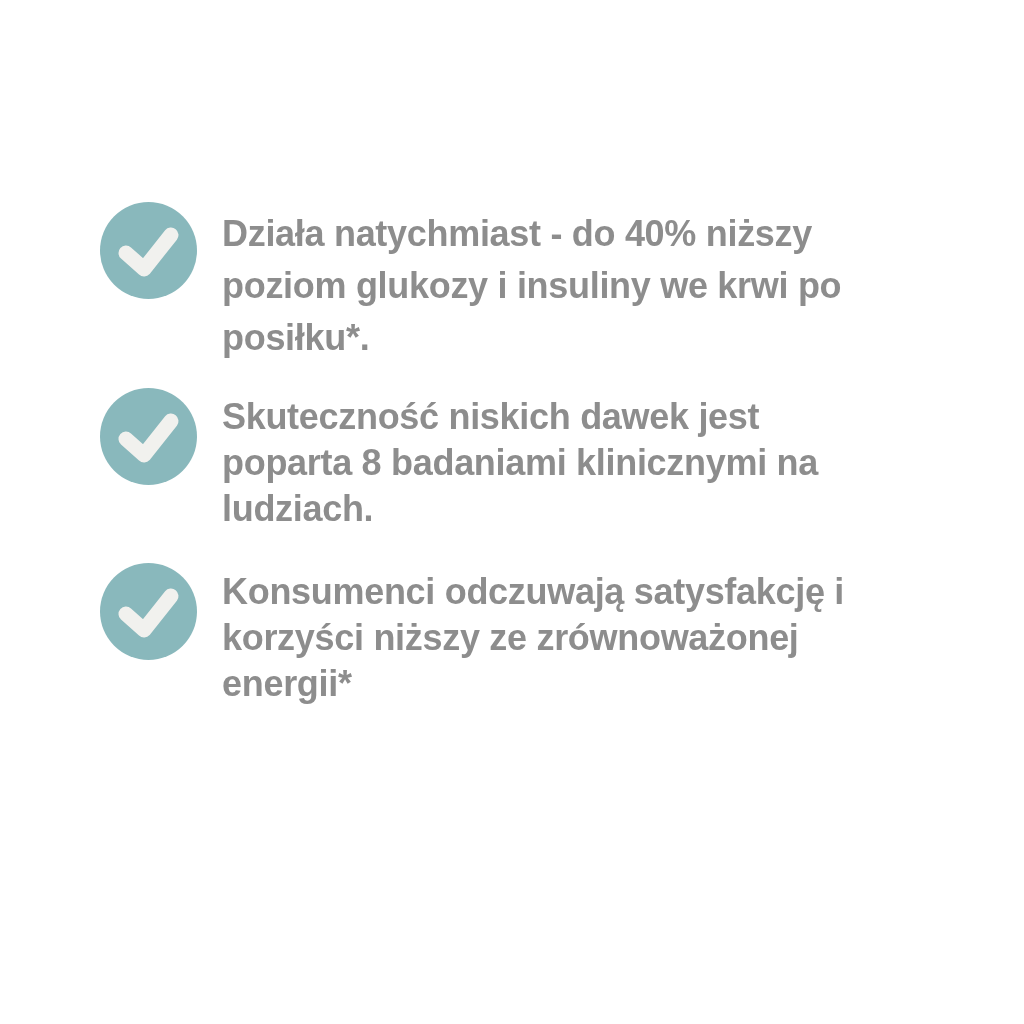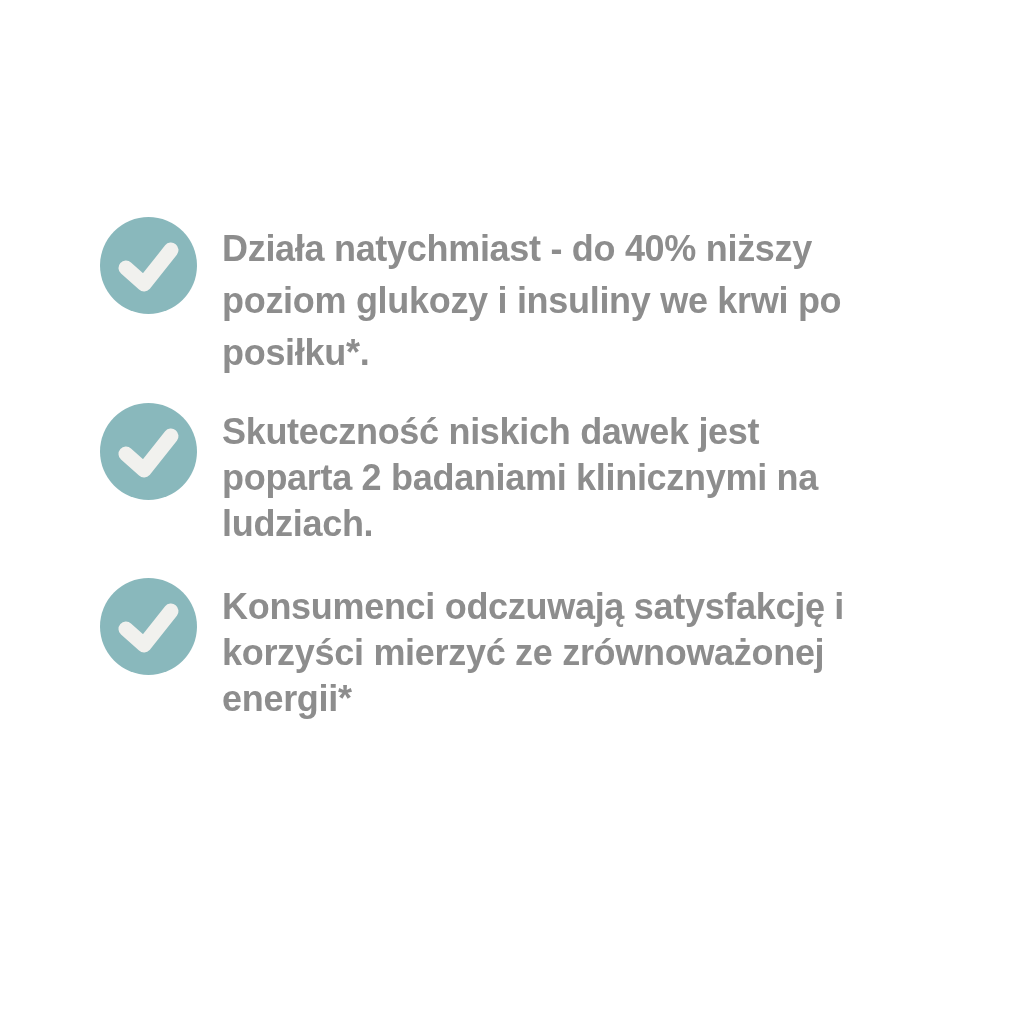--- a/index.html
+++ b/index.html
@@ -10,21 +10,21 @@
   .canvas {
     position: relative;
     width: 1024px;
     height: 1024px;
     background: #ffffff;
     overflow: hidden;
     font-family: "Liberation Sans", "DejaVu Sans", sans-serif;
   }
   .list {
     position: absolute;
-    top: 217px;
+    top: 202px;
     left: 100px;
     width: 824px;
   }
   .item {
     display: flex;
     align-items: flex-start;
     gap: 25px;
     margin-bottom: 31px;
   }
   .item.first {
@@ -75,31 +75,31 @@
     </div>
 
     <div class="item">
       <span class="check">
         <svg viewBox="0 0 97 97" aria-hidden="true">
           <circle cx="48.5" cy="48.5" r="48.5" fill="#89b8bc"></circle>
           <path d="M26 51 L44 67 L71 33" fill="none" stroke-width="15" stroke-linecap="round" stroke-linejoin="round" stroke="#f1f1ee"></path>
         </svg>
       </span>
       <p class="text">Skuteczność niskich dawek jest
-poparta 2 badaniami klinicznymi na
+poparta 8 badaniami klinicznymi na
 ludziach.</p>
     </div>
 
     <div class="item">
       <span class="check">
         <svg viewBox="0 0 97 97" aria-hidden="true">
           <circle cx="48.5" cy="48.5" r="48.5" fill="#89b8bc"></circle>
           <path d="M26 51 L44 67 L71 33" fill="none" stroke-width="15" stroke-linecap="round" stroke-linejoin="round" stroke="#f1f1ee"></path>
         </svg>
       </span>
       <p class="text">Konsumenci odczuwają satysfakcję i
-korzyści mierzyć ze zrównoważonej
+korzyści niższy ze zrównoważonej
 energii*</p>
     </div>
 
 
   </div>
 </div>
 
 </body></html>

